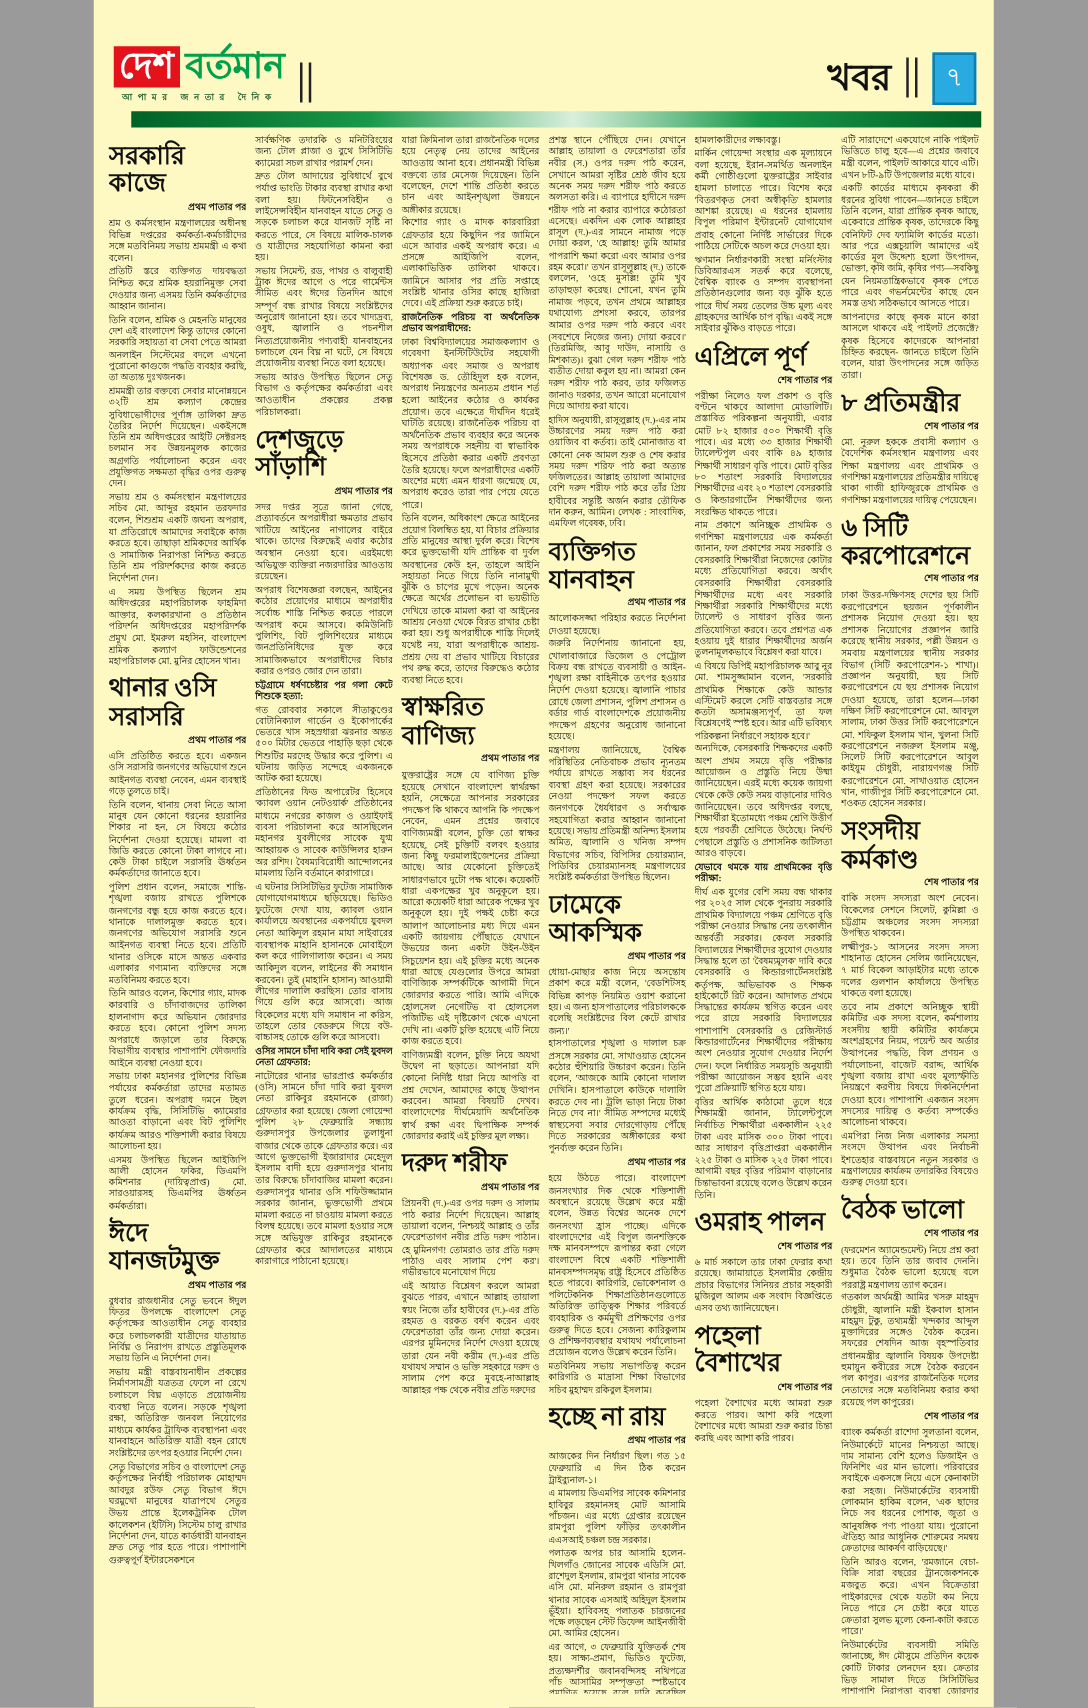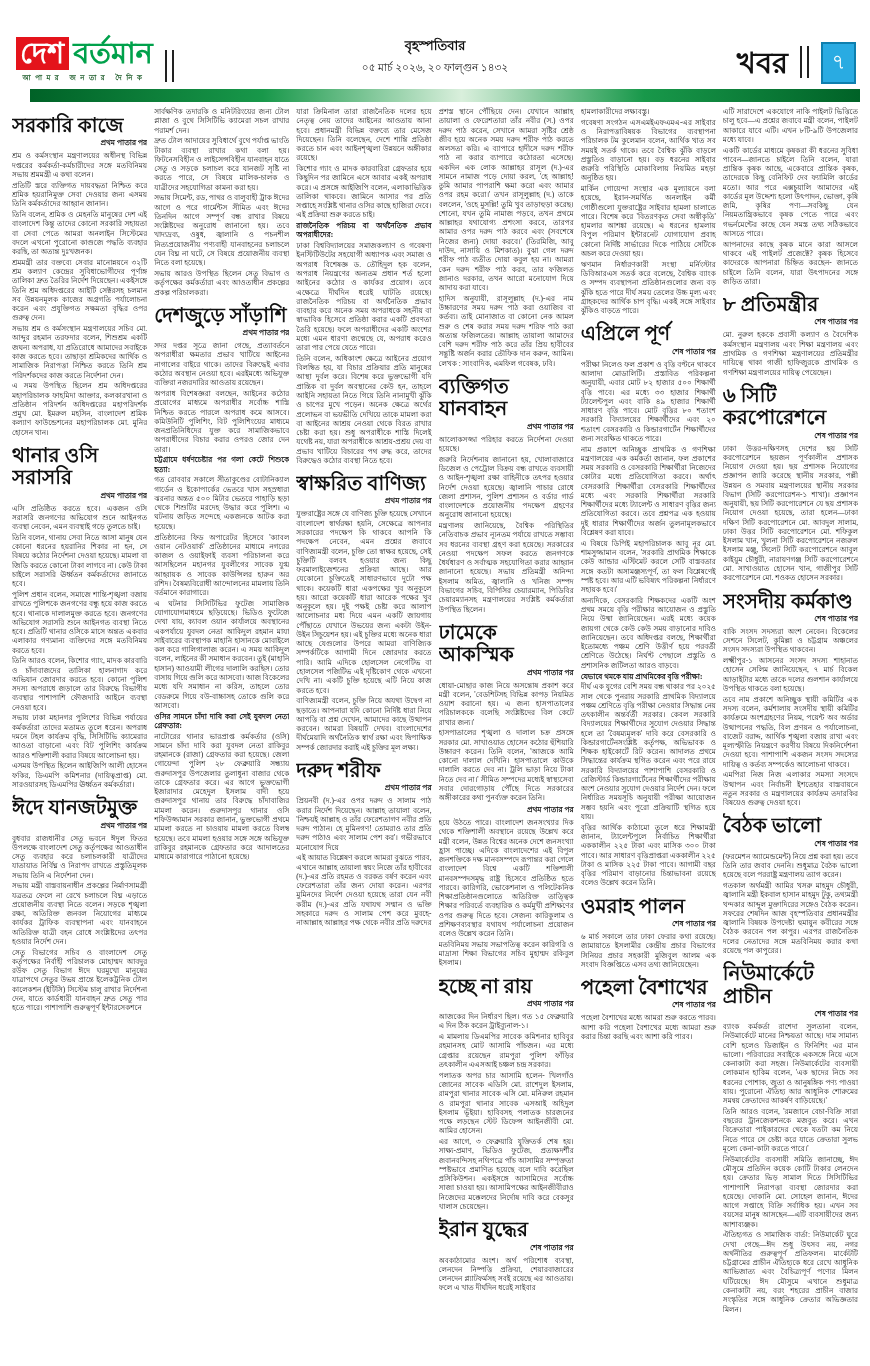--- a/index.html
+++ b/index.html
@@ -1,16 +1,16 @@
 <!DOCTYPE html>
 <html><head>
 <meta charset="utf-8">
 <style>
   html,body{margin:0;padding:0;background:#9a9a9a;}
-  .page{width:870px;height:1366px;background:#ffffff;margin:0 auto;overflow:hidden;position:relative;
+  .page{width:720px;height:1366px;background:#fef9c3;margin:0 auto;overflow:hidden;position:relative;
         font-family:"Liberation Serif","DejaVu Serif",serif;color:#111;}
   
   .masthead{position:relative;height:86px;box-sizing:border-box;display:flex;align-items:flex-end;
             justify-content:space-between;padding:34px 14px 2px 16px;}
   .logo-group{display:flex;align-items:flex-end;}
   .logo-block{display:flex;flex-direction:column;align-items:center;}
   .logo-line{display:flex;align-items:baseline;line-height:1.05;}
   .logo-desh{background:#e4131b;color:#fff;font-weight:bold;font-size:29px;padding:1px 5px 2px 4px;}
   .logo-bortoman{color:#00a14b;font-weight:bold;font-size:29px;padding-left:4px;margin-top:44px;}
   .logo-tagline{font-size:7px;font-weight:bold;letter-spacing:4.5px;color:#1d5c2a;margin-top:2px;white-space:nowrap;}
@@ -42,24 +42,20 @@
       <div class="logo-block">
         <div class="logo-line">
           <span class="logo-desh">দেশ</span>
           <span class="logo-bortoman">বর্তমান</span>
         </div>
         <div class="logo-tagline">আপামর জনতার দৈনিক</div>
       </div>
       <div class="dbar"></div>
     </div>
 
-    <div class="date-block">
-      <div class="day">বৃহস্পতিবার</div>
-      <div class="date">০৫ মার্চ ২০২৬, ২০ ফাল্গুন ১৪৩২</div>
-    </div>
 
     <div class="right-group">
       <span class="section-title">খবর</span>
       <div class="dbar"></div>
       <div class="page-badge">৭</div>
     </div>
   </header>
 
   <div class="green-bar"></div>
 
@@ -138,21 +134,20 @@
         <p class="para">আজকের দিন নির্ধারণ ছিল। গত ১৫ ফেব্রুয়ারি এ দিন ঠিক করেন ট্রাইব্যুনাল-১।</p>
         <p class="para">এ মামলায় ডিএমপির সাবেক কমিশনার হাবিবুর রহমানসহ মোট আসামি পাঁচজন। এর মধ্যে গ্রেপ্তার রয়েছেন রামপুরা পুলিশ ফাঁড়ির তৎকালীন এএসআই চঞ্চল চন্দ্র সরকার।</p>
         <p class="para">পলাতক অপর চার আসামি হলেন- খিলগাঁও জোনের সাবেক এডিসি মো. রাশেদুল ইসলাম, রামপুরা থানার সাবেক এসি মো. মনিরুল রহমান ও রামপুরা থানার সাবেক এসআই অহিদুল ইসলাম ভূঁইয়া। হাবিবসহ পলাতক চারজনের পক্ষে লড়ছেন স্টেট ডিফেন্স আইনজীবী মো. আমির হোসেন।</p>
         <p class="para">এর আগে, ৩ ফেব্রুয়ারি যুক্তিতর্ক শেষ হয়। সাক্ষ্য-প্রমাণ, ভিডিও ফুটেজ, প্রত্যক্ষদর্শীর জবানবন্দিসহ নথিপত্রে পাঁচ আসামির সম্পৃক্ততা স্পষ্টভাবে প্রমাণিত হয়েছে বলে দাবি করেছিল প্রসিকিউশন। একইসঙ্গে আসামিদের সর্বোচ্চ সাজা চাওয়া হয়। আসামিপক্ষের আইনজীবীরাও নিজেদের মক্কেলদের নির্দোষ দাবি করে বেকসুর খালাস চেয়েছেন।</p>
         <h2 class="headline">ইরান যুদ্ধের</h2>
         <div class="subhead">শেষ পাতার পর</div>
         <p class="para">অবকাঠামোর অংশ। অর্থ পরিশোধ ব্যবস্থা, লেনদেন নিষ্পত্তি প্রক্রিয়া, শেয়ারবাজারের লেনদেন প্ল্যাটফর্মসহ সবই রয়েছে এর আওতায়। ফলে এ খাত দীর্ঘদিন ধরেই সাইবার</p>
       </div>
       <div class="col">
         <p class="para">হামলাকারীদের লক্ষ্যবস্তু।</p>
-        <p class="para">গবেষণা সংগঠন এসএমইএফএমএ-এর সাইবার ও নিরাপত্তাবিষয়ক বিভাগের ব্যবস্থাপনা পরিচালক টম কুলেমান বলেন, আর্থিক খাত সব সময়ই সতর্ক থাকে। তবে বৈশ্বিক ঝুঁকি বাড়লে প্রস্তুতিও বাড়ানো হয়। বড় ধরনের সাইবার জরুরি পরিস্থিতি মোকাবিলায় নিয়মিত মহড়া অনুষ্ঠিত হয়।</p>
         <p class="para">মার্কিন গোয়েন্দা সংস্থার এক মূল্যায়নে বলা হয়েছে, ইরান-সমর্থিত অনলাইন কর্মী গোষ্ঠীগুলো যুক্তরাষ্ট্রের সাইবার হামলা চালাতে পারে। বিশেষ করে 'বিতরণকৃত সেবা অস্বীকৃতি' হামলার আশঙ্কা রয়েছে। এ ধরনের হামলায় বিপুল পরিমাণ ইন্টারনেট যোগাযোগ প্রবাহ কোনো নির্দিষ্ট সার্ভারের দিকে পাঠিয়ে সেটিকে অচল করে দেওয়া হয়।</p>
         <p class="para">ঋণমান নির্ধারণকারী সংস্থা মর্নিংস্টার ডিবিআরএস সতর্ক করে বলেছে, বৈশ্বিক ব্যাংক ও সম্পদ ব্যবস্থাপনা প্রতিষ্ঠানগুলোর জন্য বড় ঝুঁকি হতে পারে দীর্ঘ সময় তেলের উচ্চ মূল্য এবং গ্রাহকদের আর্থিক চাপ বৃদ্ধি। একই সঙ্গে সাইবার ঝুঁকিও বাড়তে পারে।</p>
         <h2 class="headline">এপ্রিলে পূর্ণ</h2>
         <div class="subhead">শেষ পাতার পর</div>
         <p class="para">পরীক্ষা নিলেও ফল প্রকাশ ও বৃত্তি বণ্টনে থাকবে আলাদা মোডালিটি। প্রস্তাবিত পরিকল্পনা অনুযায়ী, এবার মোট ৮২ হাজার ৫০০ শিক্ষার্থী বৃত্তি পাবে। এর মধ্যে ৩৩ হাজার শিক্ষার্থী ট্যালেন্টপুল এবং বাকি ৪৯ হাজার শিক্ষার্থী সাধারণ বৃত্তি পাবে। মোট বৃত্তির ৮০ শতাংশ সরকারি বিদ্যালয়ের শিক্ষার্থীদের এবং ২০ শতাংশ বেসরকারি ও কিন্ডারগার্টেন শিক্ষার্থীদের জন্য সংরক্ষিত থাকতে পারে।</p>
         <p class="para">নাম প্রকাশে অনিচ্ছুক প্রাথমিক ও গণশিক্ষা মন্ত্রণালয়ের এক কর্মকর্তা জানান, ফল প্রকাশের সময় সরকারি ও বেসরকারি শিক্ষার্থীরা নিজেদের কোটার মধ্যে প্রতিযোগিতা করবে। অর্থাৎ বেসরকারি শিক্ষার্থীরা বেসরকারি শিক্ষার্থীদের মধ্যে এবং সরকারি শিক্ষার্থীরা সরকারি শিক্ষার্থীদের মধ্যে ট্যালেন্ট ও সাধারণ বৃত্তির জন্য প্রতিযোগিতা করবে। তবে প্রশ্নপত্র এক হওয়ায় দুই ধারার শিক্ষার্থীদের অর্জন তুলনামূলকভাবে বিশ্লেষণ করা যাবে।</p>
         <p class="para">এ বিষয়ে ডিপিই মহাপরিচালক আবু নূর মো. শামসুজ্জামান বলেন, 'সরকারি প্রাথমিক শিক্ষাকে কেউ আন্ডার এস্টিমেট করলে সেটি বাস্তবতার সঙ্গে কতটা অসামঞ্জস্যপূর্ণ, তা ফল বিশ্লেষণেই স্পষ্ট হবে। আর এটি ভবিষ্যৎ পরিকল্পনা নির্ধারণে সহায়ক হবে।'</p>
         <p class="para">অন্যদিকে, বেসরকারি শিক্ষকদের একটি অংশ প্রথম সময়ে বৃত্তি পরীক্ষার আয়োজন ও প্রস্তুতি নিয়ে উষ্মা জানিয়েছেন। এরই মধ্যে কয়েক জায়গা থেকে কেউ কেউ সময় বাড়ানোর দাবিও জানিয়েছেন। তবে অধিদপ্তর বলছে, শিক্ষার্থীরা ইতোমধ্যে পঞ্চম শ্রেণি উত্তীর্ণ হয়ে পরবর্তী শ্রেণিতে উঠেছে। নির্ঘণ্ট পেছালে প্রস্তুতি ও প্রশাসনিক জটিলতা আরও বাড়বে।</p>
         <p class="para bold">যেভাবে থমকে যায় প্রাথমিকের বৃত্তি পরীক্ষা:</p>
         <p class="para">দীর্ঘ এক যুগের বেশি সময় বন্ধ থাকার পর ২০২৫ সাল থেকে পুনরায় সরকারি প্রাথমিক বিদ্যালয়ে পঞ্চম শ্রেণিতে বৃত্তি পরীক্ষা নেওয়ার সিদ্ধান্ত নেয় তৎকালীন অন্তর্বর্তী সরকার। কেবল সরকারি বিদ্যালয়ের শিক্ষার্থীদের সুযোগ দেওয়ার সিদ্ধান্ত হলে তা 'বৈষম্যমূলক' দাবি করে বেসরকারি ও কিন্ডারগার্টেনসংশ্লিষ্ট কর্তৃপক্ষ, অভিভাবক ও শিক্ষক হাইকোর্টে রিট করেন। আদালত প্রথমে সিদ্ধান্তের কার্যক্রম স্থগিত করেন এবং পরে রায়ে সরকারি বিদ্যালয়ের পাশাপাশি বেসরকারি ও রেজিস্টার্ড কিন্ডারগার্টেনের শিক্ষার্থীদের পরীক্ষায় অংশ নেওয়ার সুযোগ দেওয়ার নির্দেশ দেন। ফলে নির্ধারিত সময়সূচি অনুযায়ী পরীক্ষা আয়োজন সম্ভব হয়নি এবং পুরো প্রক্রিয়াটি স্থগিত হয়ে যায়।</p>
@@ -177,21 +172,20 @@
         <h2 class="headline">সংসদীয় কর্মকাণ্ড</h2>
         <div class="subhead">শেষ পাতার পর</div>
         <p class="para">বাকি সংসদ সদস্যরা অংশ নেবেন। বিকেলের সেশনে সিলেট, কুমিল্লা ও চট্টগ্রাম অঞ্চলের সংসদ সদস্যরা উপস্থিত থাকবেন।</p>
         <p class="para">লক্ষ্মীপুর-১ আসনের সংসদ সদস্য শাহানাত হোসেন সেলিম জানিয়েছেন, ৭ মার্চ বিকেল আড়াইটার মধ্যে তাকে দলের গুলশান কার্যালয়ে উপস্থিত থাকতে বলা হয়েছে।</p>
         <p class="para">তবে নাম প্রকাশে অনিচ্ছুক স্থায়ী কমিটির এক সদস্য বলেন, কর্মশালায় সংসদীয় স্থায়ী কমিটির কার্যক্রমে অংশগ্রহণের নিয়ম, পয়েন্ট অব অর্ডার উত্থাপনের পদ্ধতি, বিল প্রণয়ন ও পর্যালোচনা, বাজেট বরাদ্দ, আর্থিক শৃঙ্খলা বজায় রাখা এবং মূল্যস্ফীতি নিয়ন্ত্রণে করণীয় বিষয়ে দিকনির্দেশনা দেওয়া হবে। পাশাপাশি একজন সংসদ সদস্যের দায়িত্ব ও কর্তব্য সম্পর্কেও আলোচনা থাকবে।</p>
         <p class="para">এমপিরা নিজ নিজ এলাকার সমস্যা সংসদে উত্থাপন এবং নির্বাচনী ইশতেহার বাস্তবায়নে নতুন সরকার ও মন্ত্রণালয়ের কার্যক্রম তদারকির বিষয়েও গুরুত্ব দেওয়া হবে।</p>
         <h2 class="headline">বৈঠক ভালো</h2>
         <div class="subhead">শেষ পাতার পর</div>
         <p class="para">(ফরমেশন অ্যামেন্ডমেন্ট) নিয়ে প্রশ্ন করা হয়। তবে তিনি তার জবাব দেননি। শুধুমাত্র বৈঠক ভালো হয়েছে বলে পররাষ্ট্র মন্ত্রণালয় ত্যাগ করেন।</p>
         <p class="para">গতকাল অর্থমন্ত্রী আমির খসরু মাহমুদ চৌধুরী, জ্বালানি মন্ত্রী ইকবাল হাসান মাহমুদ টুকু, তথ্যমন্ত্রী খন্দকার আব্দুল মুক্তাদিরের সঙ্গেও বৈঠক করেন। সফরের শেষদিন আজ বৃহস্পতিবার প্রধানমন্ত্রীর জ্বালানি বিষয়ক উপদেষ্টা হুমায়ুন কবীরের সঙ্গে বৈঠক করবেন পল কাপুর। এরপর রাজনৈতিক দলের নেতাদের সঙ্গে মতবিনিময় করার কথা রয়েছে পল কাপুরের।</p>
-        <h2 class="headline">নিউমার্কেটে প্রাচীন</h2>
         <div class="subhead">শেষ পাতার পর</div>
         <p class="para">ব্যাংক কর্মকর্তা রাশেদা সুলতানা বলেন, নিউমার্কেটে মানের নিশ্চয়তা আছে। দাম সামান্য বেশি হলেও ডিজাইন ও ফিনিশিং এর মান ভালো। পরিবারের সবাইকে একসঙ্গে নিয়ে এসে কেনাকাটা করা সহজ। নিউমার্কেটের ব্যবসায়ী লোকমান হাকিম বলেন, 'এক ছাদের নিচে সব ধরনের পোশাক, জুতা ও আনুষঙ্গিক পণ্য পাওয়া যায়। পুরোনো ঐতিহ্য আর আধুনিক শোরুমের সমন্বয় ক্রেতাদের আকর্ষণ বাড়িয়েছে।'</p>
         <p class="para">তিনি আরও বলেন, 'রমজানে বেচা-বিক্রি সারা বছরের ট্রানজেকশনকে মজবুত করে। এখন বিক্রেতারা পাইকারদের থেকে যতটা কম নিয়ে নিতে পারে সে চেষ্টা করে যাতে ক্রেতারা সুলভ মূল্যে কেনা-কাটা করতে পারে।'</p>
         <p class="para">নিউমার্কেটের ব্যবসায়ী সমিতি জানাচ্ছে, ঈদ মৌসুমে প্রতিদিন কয়েক কোটি টাকার লেনদেন হয়। ক্রেতার ভিড় সামাল দিতে সিসিটিভির পাশাপাশি নিরাপত্তা ব্যবস্থা জোরদার করা হয়েছে। দোকানি মো. সোহেল জানান, ঈদের আগে সপ্তাহে বিক্রি সর্বাধিক হয়। এখন সব বয়সের মানুষ আসছেন—এটি ব্যবসায়ীদের জন্য আশাব্যঞ্জক।</p>
         <p class="para">ঐতিহ্যগত ও সামাজিক বার্তা: নিউমার্কেট ঘুরে দেখা গেছে—ঈদ শুধু উৎসব নয়, নগর অর্থনীতির গুরুত্বপূর্ণ প্রতিফলন। মার্কেটটি চট্টগ্রামের প্রাচীন ঐতিহ্যকে ধরে রেখে আধুনিক আভিজাত্য এবং বৈচিত্র্যপূর্ণ পণ্যের মিলন ঘটিয়েছে। ঈদ মৌসুমে এখানে শুধুমাত্র কেনাকাটা নয়, বরং শহরের প্রাচীন বাজার সংস্কৃতির সঙ্গে আধুনিক ক্রেতার অভিজ্ঞতার মিলন।</p>
       </div>
     </main>
 
 </div>
 

